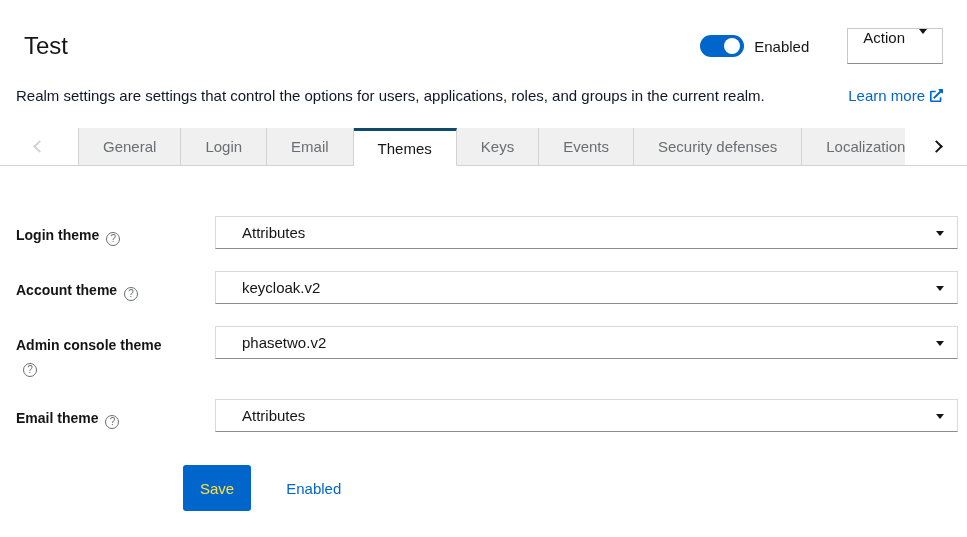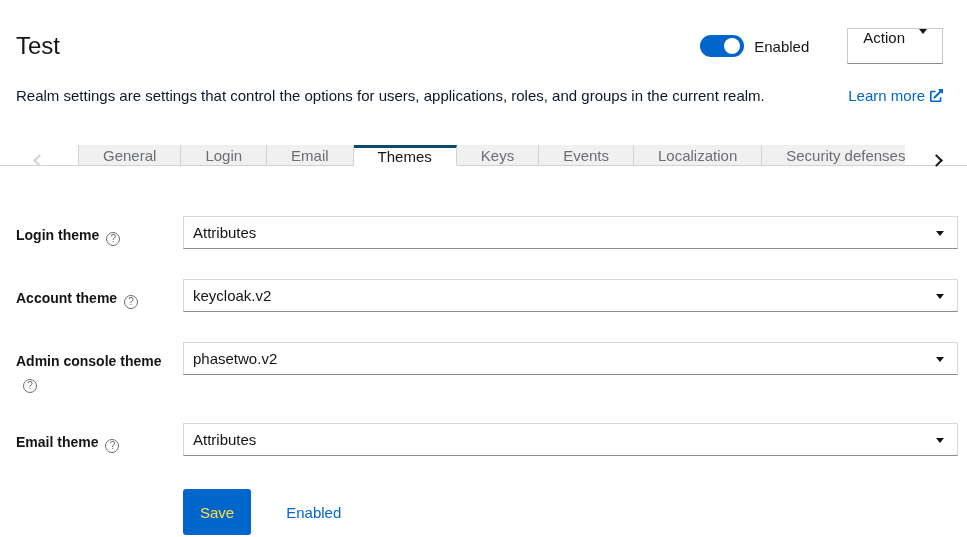--- a/index.html
+++ b/index.html
@@ -7,61 +7,61 @@
   body {
     width: 967px; height: 537px;
     background: #ffffff;
     font-family: "Liberation Sans", sans-serif;
     color: #151515;
     overflow: hidden;
   }
 
   
   .header { padding: 14px 24px 0 16px; }
-  .header-top { display: flex; align-items: center; }
+  .header-top { display: flex; align-items: center; margin-left: 8px; }
   .page-title { flex: 1; font-size: 24px; font-weight: 500; color: #151515; line-height: 32px; }
   .header-controls { display: flex; align-items: center; }
   .toggle { width: 44px; height: 22px; border-radius: 11px; background: #0066cc; position: relative; cursor: pointer; border: 0; padding: 0; }
   .toggle-knob { width: 16px; height: 16px; border-radius: 50%; background: #fff; position: absolute; top: 3px; right: 4px; }
   .enabled-label { margin-left: 10px; font-size: 15px; color: #151515; }
   .action-btn { margin-left: 38px; height: 36px; padding: 0 15px; background: #fff;
     border: 1px solid #c9c9c9; border-bottom-color: #8a8d90; font-size: 15px; color: #151515;
     display: inline-flex; align-items: flex-start; gap: 14px; cursor: pointer; font-family: inherit; }
   .caret-down { width: 0; height: 0; border-left: 4.5px solid transparent; border-right: 4.5px solid transparent; border-top: 5.5px solid #151515; display: inline-block; }
 
   .header-sub { display: flex; align-items: baseline; margin-top: 9px; }
   .description { flex: 1; font-size: 15px; color: #0f172a; }
   .learn-more { color: #0066cc; font-size: 15px; text-decoration: none; display: inline-flex; align-items: center; gap: 5px; white-space: nowrap; cursor: pointer; }
   .ext-icon { display: inline-block; width: 13px; height: 13px; }
 
   
-  .tabbar { margin-top: 24px; display: flex; height: 38px; width: 967px; align-items: flex-end; }
+  .tabbar { margin-top: 24px; display: flex; height: 38px; width: 967px; }
   .tab-scroll { background: #fff; border: 0; border-bottom: 1px solid #d2d2d2; display: flex; align-items: center; justify-content: center; cursor: pointer; padding: 0; }
   .tab-scroll.left { width: 78px; }
   .tab-scroll.right { flex: 1; min-width: 62px; }
   .chev { width: 9px; height: 9px; border-top: 2px solid #151515; border-right: 2px solid #151515; display: inline-block; }
   .chev.left-dir { transform: rotate(-135deg); border-color: #d2d2d2; }
   .chev.right-dir { transform: rotate(45deg); border-color: #151515; }
   .tabs-strip { display: flex; overflow: hidden; width: 827px; flex-shrink: 0; }
   .tab { display: flex; align-items: center; padding: 0 24px; background: #f0f0f0; color: #6a6e73;
     font-size: 15px; white-space: nowrap; border: 0; border-bottom: 1px solid #d2d2d2; border-right: 1px solid #d2d2d2;
     cursor: pointer; font-family: inherit; flex-shrink: 0; }
   .tab:first-child { border-left: 1px solid #d2d2d2; }
   .tab.active { background: #fff; color: #151515; border-top: 3px solid #0c4a6e; border-bottom-color: #fff; }
 
   
   .content { padding: 50px 9px 0 16px; }
-  .form-row { display: flex; margin-bottom: 30px; }
+  .form-row { display: flex; margin-bottom: 22px; gap: 32px; }
   .row-label { width: 167px; flex-shrink: 0; padding: 9px 10px 0 0; font-size: 14px; font-weight: bold; color: #151515; line-height: 21px; }
   .help-icon { display: inline-flex; width: 14px; height: 14px; border: 1px solid #6a6e73; border-radius: 50%;
     color: #6a6e73; font-size: 10px; font-weight: normal; align-items: center; justify-content: center;
     margin-left: 7px; vertical-align: -2px; cursor: pointer; line-height: 1; }
   .select-control { flex: 1; position: relative; height: 33px; background: #fff;
     border: 1px solid #d9d9d9; border-bottom-color: #8a8d90;
-    display: flex; align-items: center; padding: 0 9px; font-size: 15px; color: #151515; cursor: pointer; }
+    display: flex; align-items: center; padding: 0 26px; font-size: 15px; color: #151515; cursor: pointer; }
   .select-control .caret-down { position: absolute; right: 13px; top: 50%; margin-top: -2px; }
 
   .actions { display: flex; align-items: center; margin-left: 167px; margin-top: 33px; gap: 35px; }
   .save-button { background: #0066cc; color: #fde047; border: 0; border-radius: 3px; height: 46px;
     padding: 0 17px; font-size: 15px; cursor: pointer; font-family: inherit; }
   .revert-button { background: none; border: 0; color: #0066cc; font-size: 15px; cursor: pointer; padding: 0; font-family: inherit; }
 </style>
 </head>
 <body>
 
@@ -94,22 +94,22 @@
   <button class="tab-scroll left">
     <span class="chev left-dir"></span>
   </button>
   <div class="tabs-strip">
     <button class="tab">General</button>
     <button class="tab">Login</button>
     <button class="tab">Email</button>
     <button class="tab active">Themes</button>
     <button class="tab">Keys</button>
     <button class="tab">Events</button>
+    <button class="tab">Security defenses</button>
     <button class="tab">Localization</button>
-    <button class="tab">Security defenses</button>
 
   </div>
   <button class="tab-scroll right">
     <span class="chev right-dir"></span>
   </button>
 </div>
 
 <div class="content">
 
   <div class="form-row">

